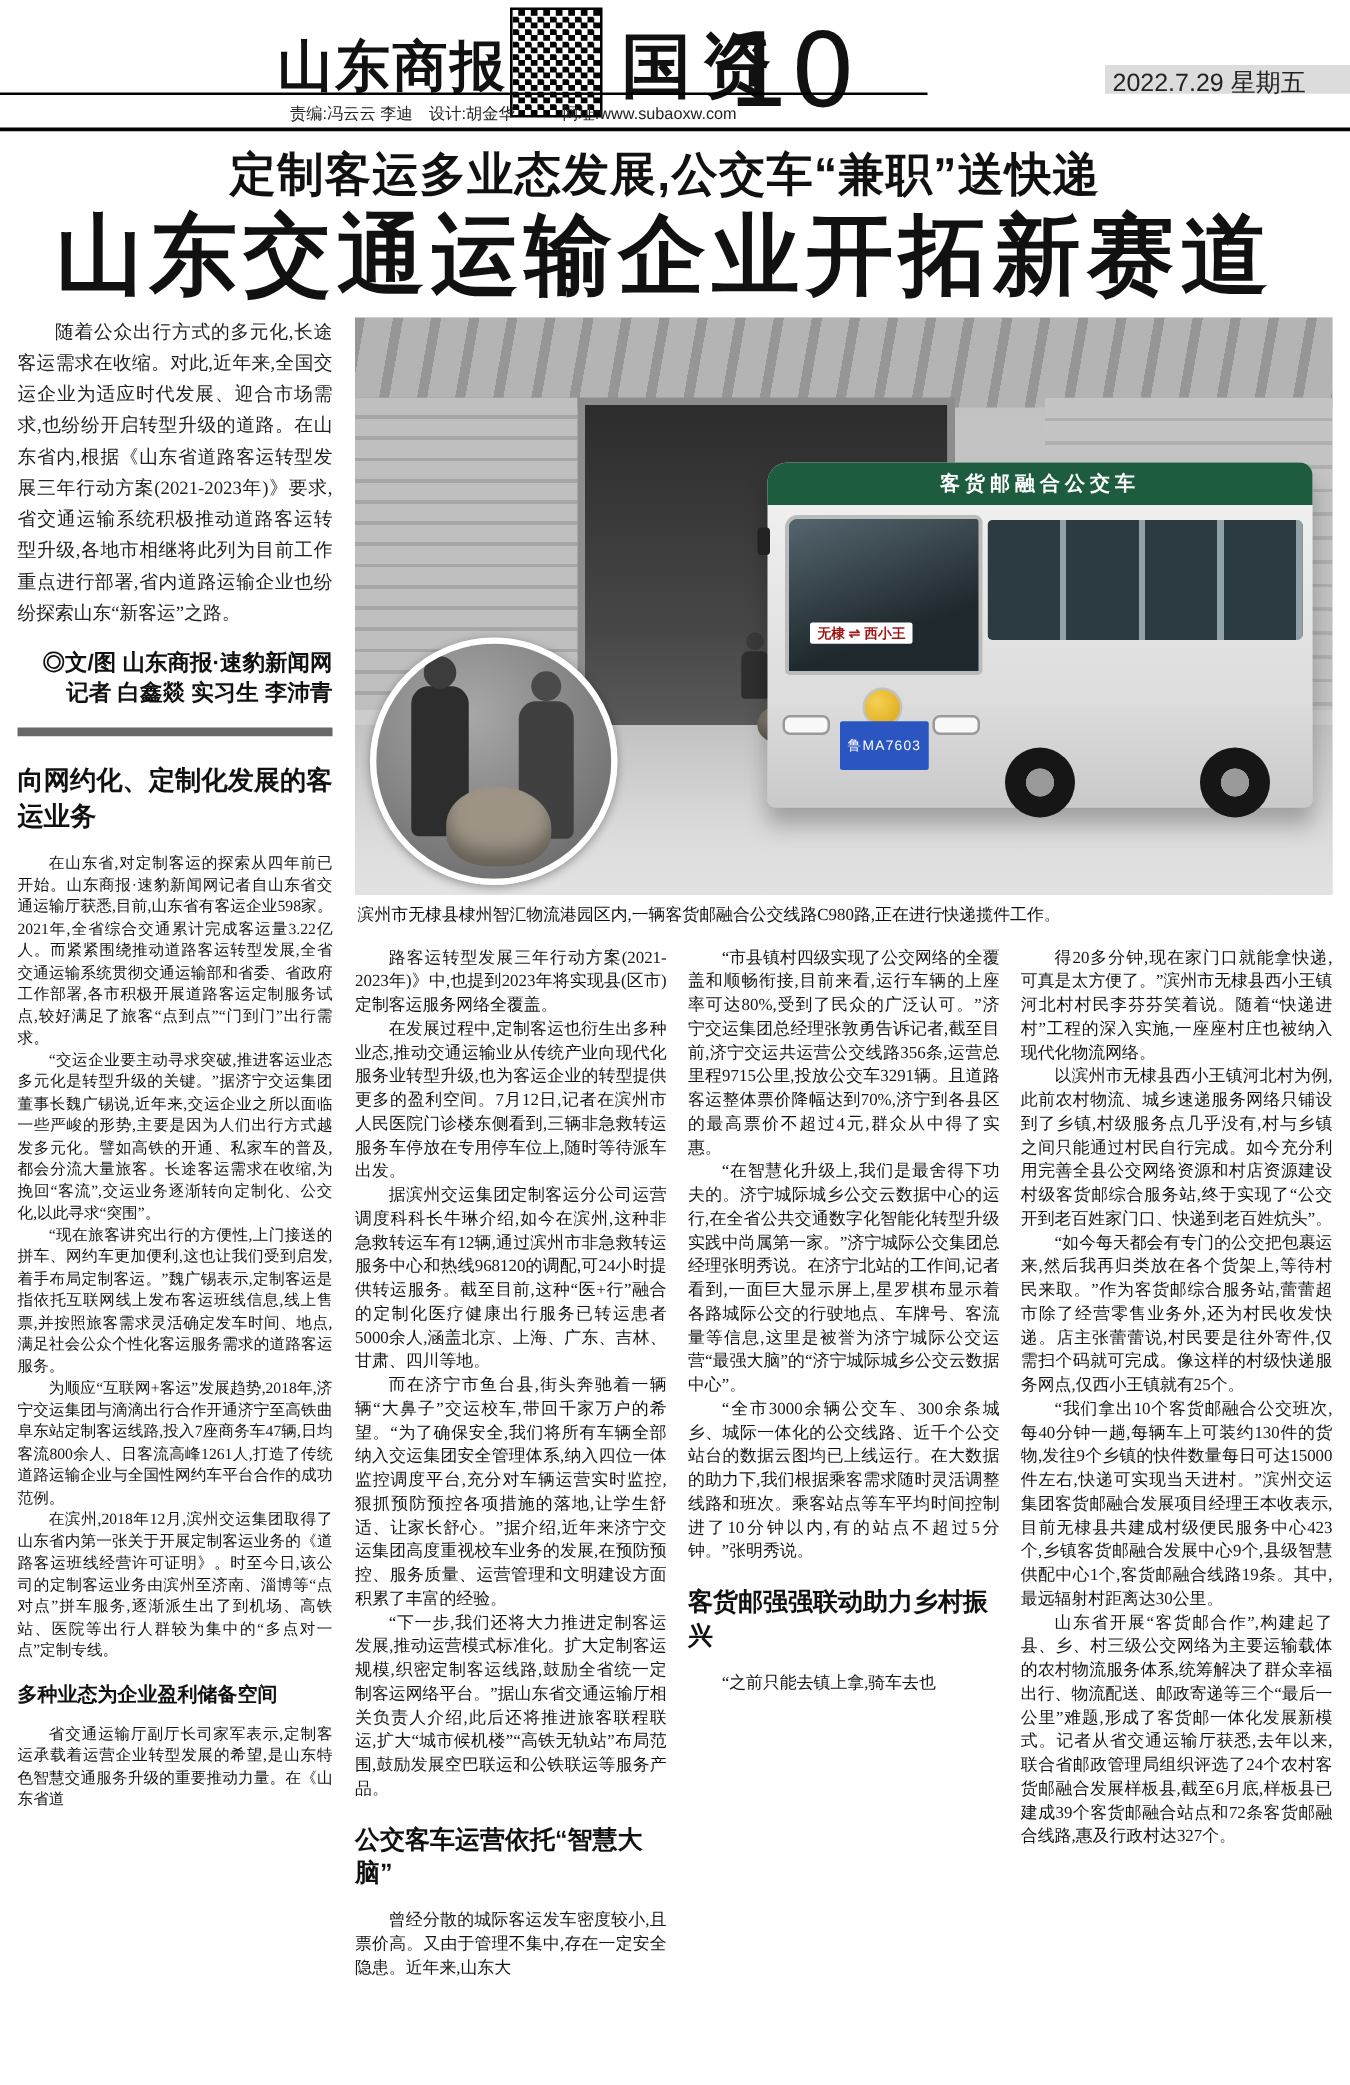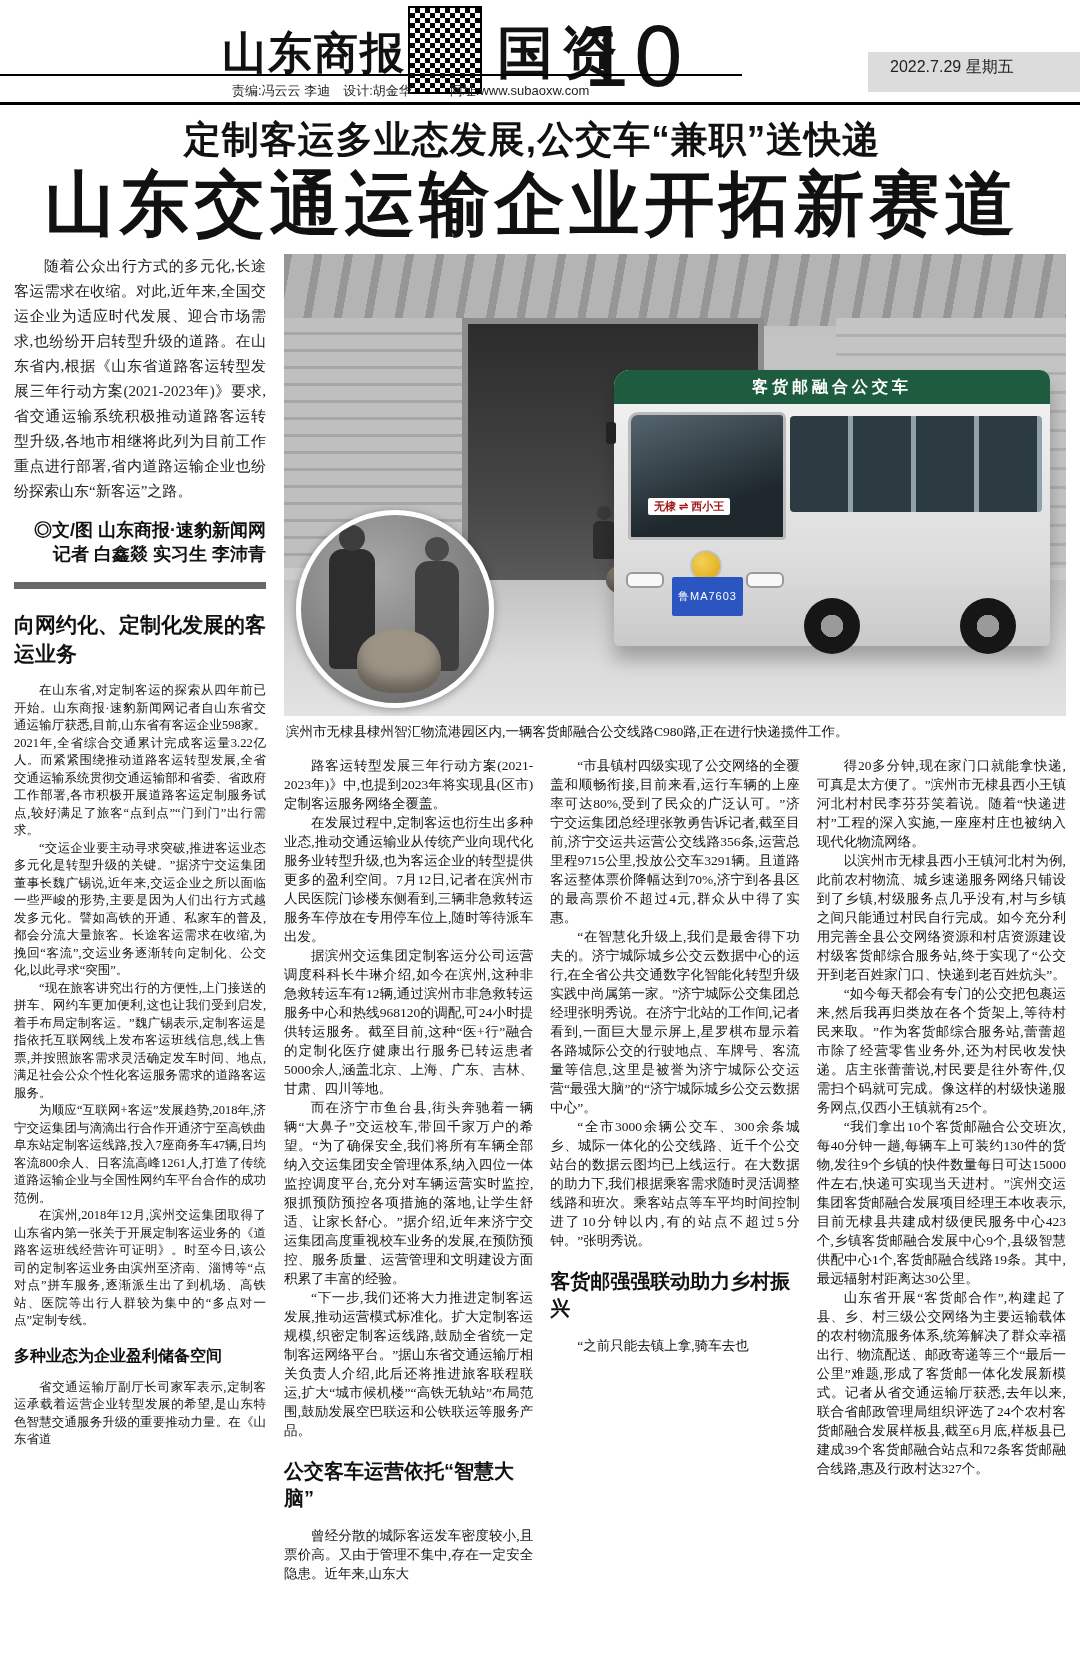--- a/index.html
+++ b/index.html
@@ -6,22 +6,22 @@
   body{width:1080px;height:1668px;overflow:hidden;position:relative;
        font-family:"Liberation Sans",sans-serif;color:#111;}
   
   .masthead{position:relative;height:102px;border-bottom:3px solid #000;}
   .mast-name{position:absolute;left:222px;top:24px;font-size:44px;font-weight:900;letter-spacing:2px;}
   .qr{position:absolute;left:408px;top:6px;width:70px;height:84px;border:2px solid #000;
       background:conic-gradient(#000 25%,#fff 0 50%,#000 0 75%,#fff 0) 0 0/10px 10px;}
   .mast-section{position:absolute;left:497px;top:16px;font-size:56px;font-weight:700;letter-spacing:8px;}
   .page-num{position:absolute;left:580px;top:10px;font-size:82px;font-weight:400;
             font-family:"DejaVu Sans",sans-serif;}
-  .date-bar{position:absolute;right:0;top:52px;width:190px;height:40px;background:#dcdcdc;
-            line-height:30px;padding-left:22px;font-size:16px;color:#222;}
+  .date-bar{position:absolute;right:0;top:52px;width:190px;height:23px;background:#dcdcdc;
+            line-height:30px;padding-left:6px;font-size:20px;color:#222;}
   .rule-left{position:absolute;left:0;top:74px;width:742px;height:2px;background:#000;}
   .staff-row{position:absolute;left:232px;top:82px;font-size:13px;color:#222;display:flex;gap:38px;}
   
   .headline-wrap{padding:14px 30px 0 14px;text-align:center;}
   .kicker{font-size:37px;font-weight:800;letter-spacing:1px;line-height:1.15;}
   .main-title{font-size:70px;font-weight:900;letter-spacing:5px;line-height:1.04;margin-top:6px;
               transform-origin:left;white-space:nowrap;}
   
   .content{display:flex;gap:18px;padding:14px 14px 0 14px;}
   .rail{width:252px;flex:none;}

